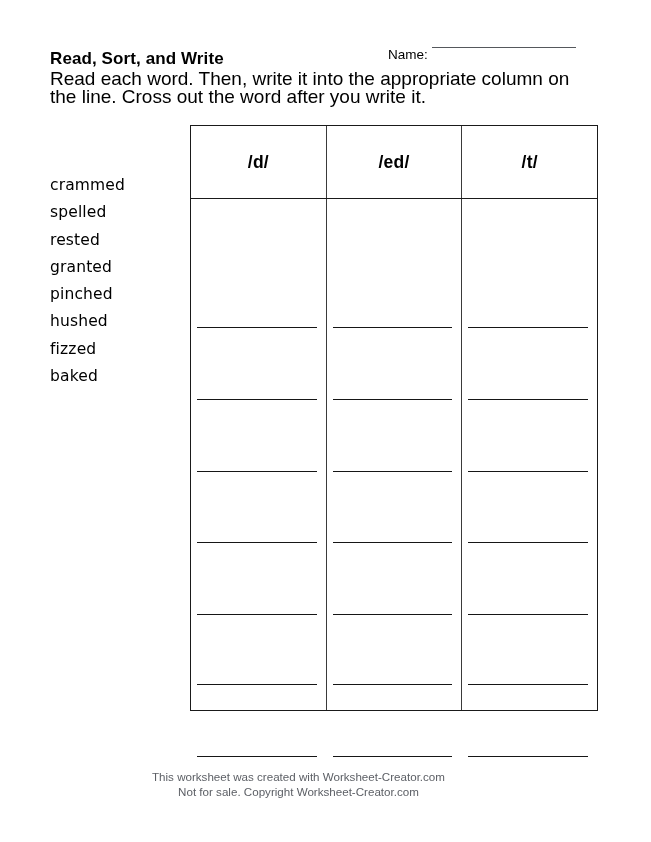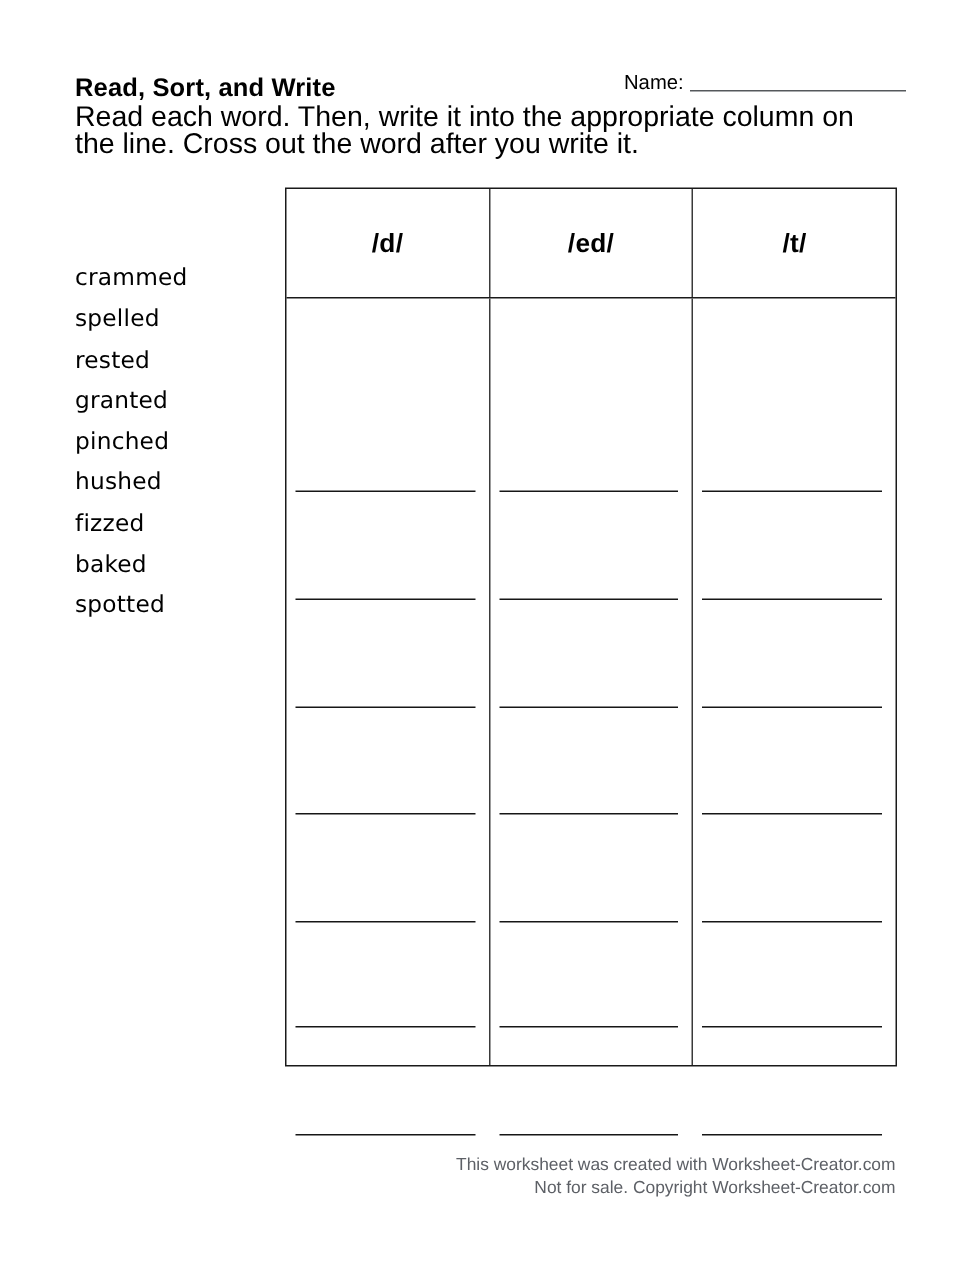--- a/index.html
+++ b/index.html
@@ -30,24 +30,23 @@
     top: 46px;
     font-size: 17px;
     font-weight: bold;
     letter-spacing: 0.1px;
     line-height: 25px;
     white-space: nowrap;
   }
 
   .name-block {
     position: absolute;
-    left: 416px;
+    left: 388px;
     top: 46px;
     display: flex;
-    align-items: flex-end;
     width: 188px;
   }
   .name-label {
     font-size: 13.5px;
     line-height: 17px;
     white-space: nowrap;
   }
   .name-rule {
     flex: 1 1 auto;
     border-bottom: 1.6px solid #55585c;
@@ -137,21 +136,21 @@
     height: 0;
     border-bottom: 1.9px solid #161616;
   }
 
   
   .footer {
     position: absolute;
     left: 0;
     top: 770px;
     width: 597px;
-    text-align: right;
+    text-align: center;
     color: #5d6066;
     font-size: 11.6px;
     line-height: 14.5px;
   }
 </style>
 </head>
 <body>
 
 <div class="page">
 
@@ -166,21 +165,20 @@
 
   <div class="word-list">
       <div class="word-item">crammed</div>
       <div class="word-item">spelled</div>
       <div class="word-item">rested</div>
       <div class="word-item">granted</div>
       <div class="word-item">pinched</div>
       <div class="word-item">hushed</div>
       <div class="word-item">fizzed</div>
       <div class="word-item">baked</div>
-      <div class="word-item">spotted</div>
     </div>
 
   <div class="sort-table">
     <div class="table-header-row">
         <div class="header-cell">/d/</div>
         <div class="header-cell">/ed/</div>
         <div class="header-cell">/t/</div>
       </div>
     <div class="table-body-row">
         <div class="body-cell">

